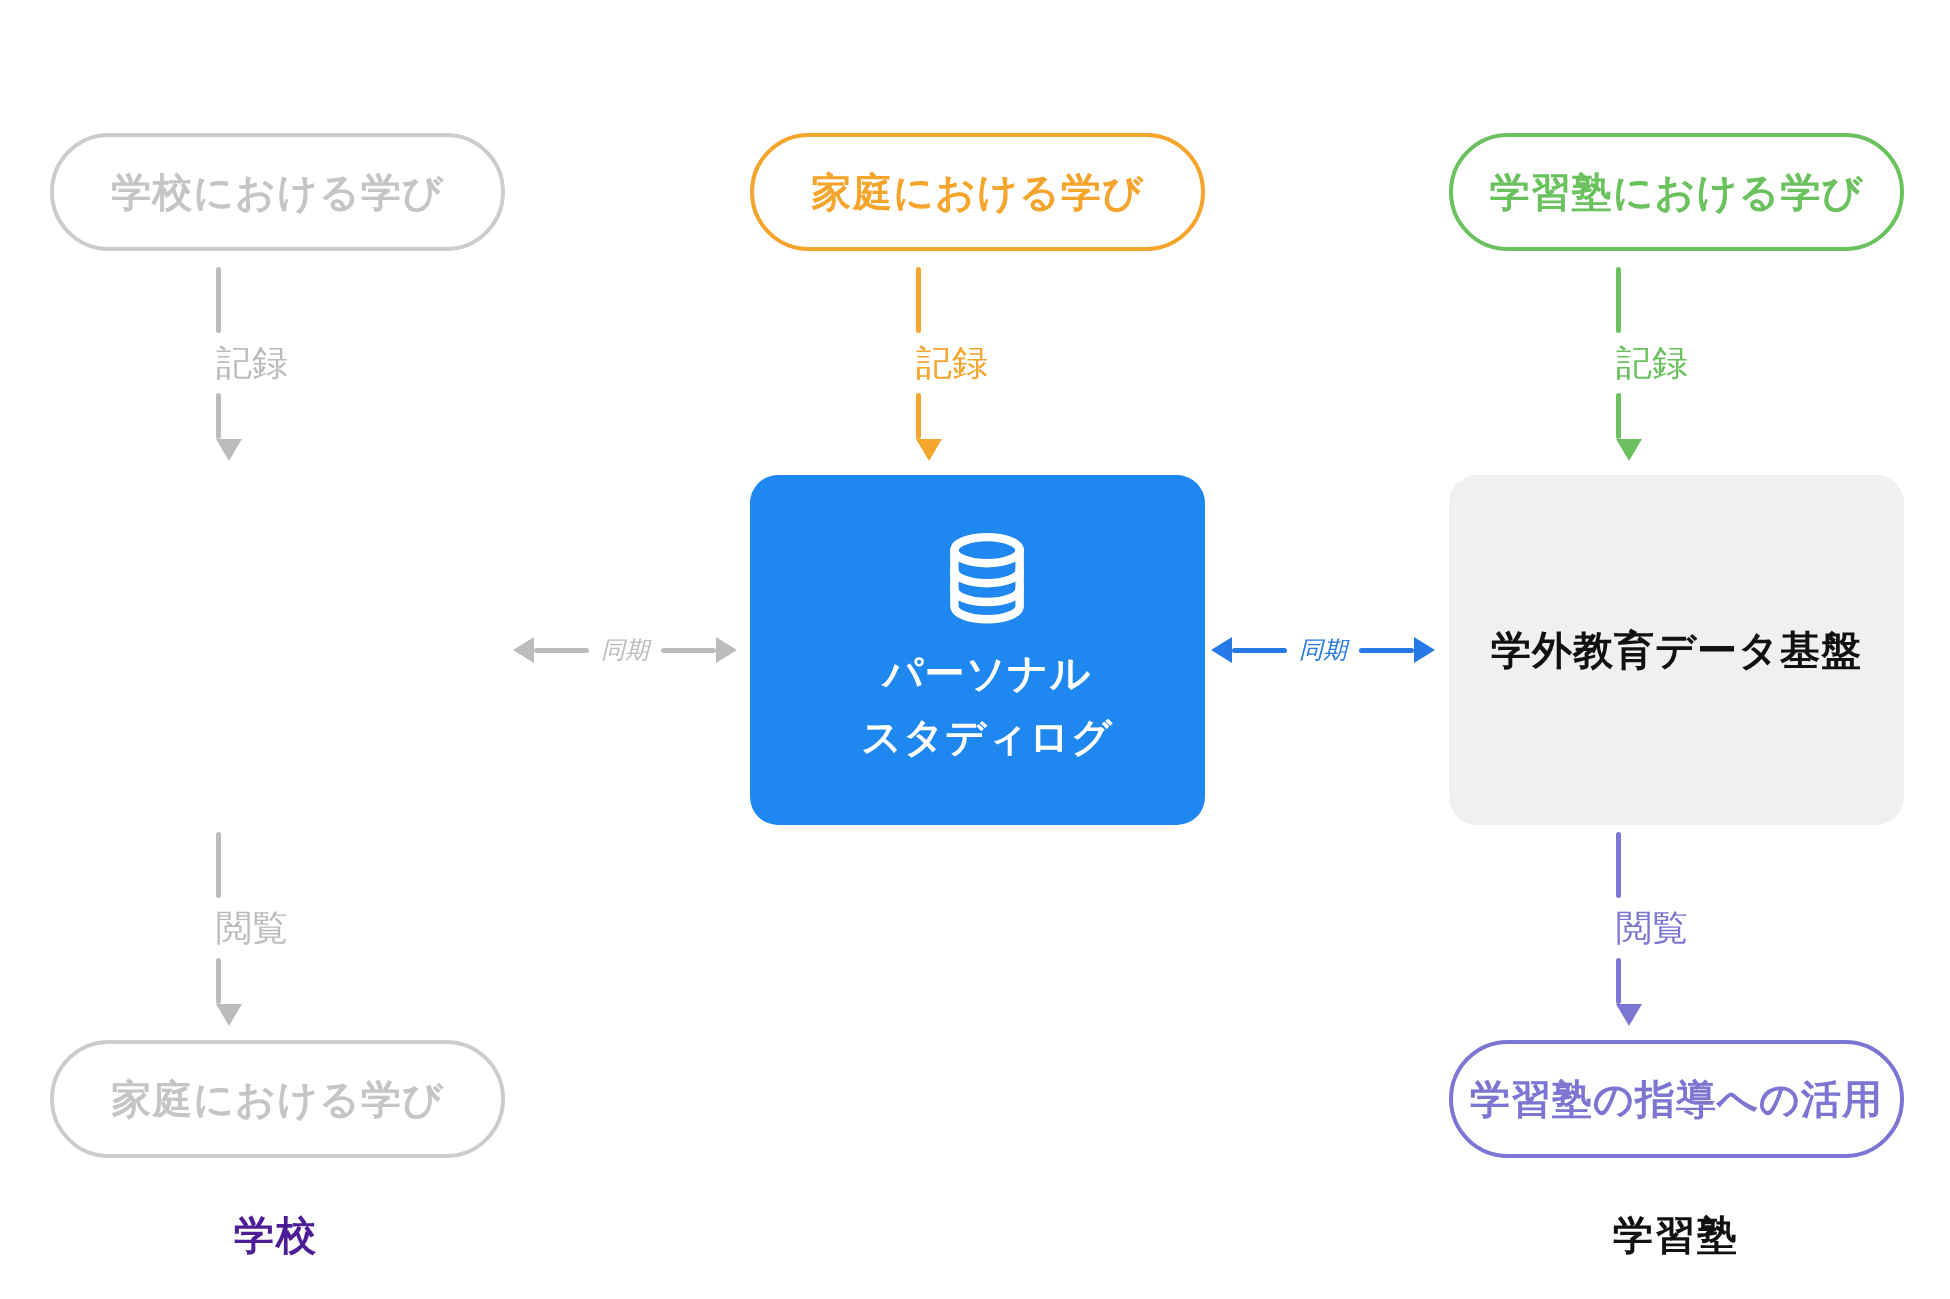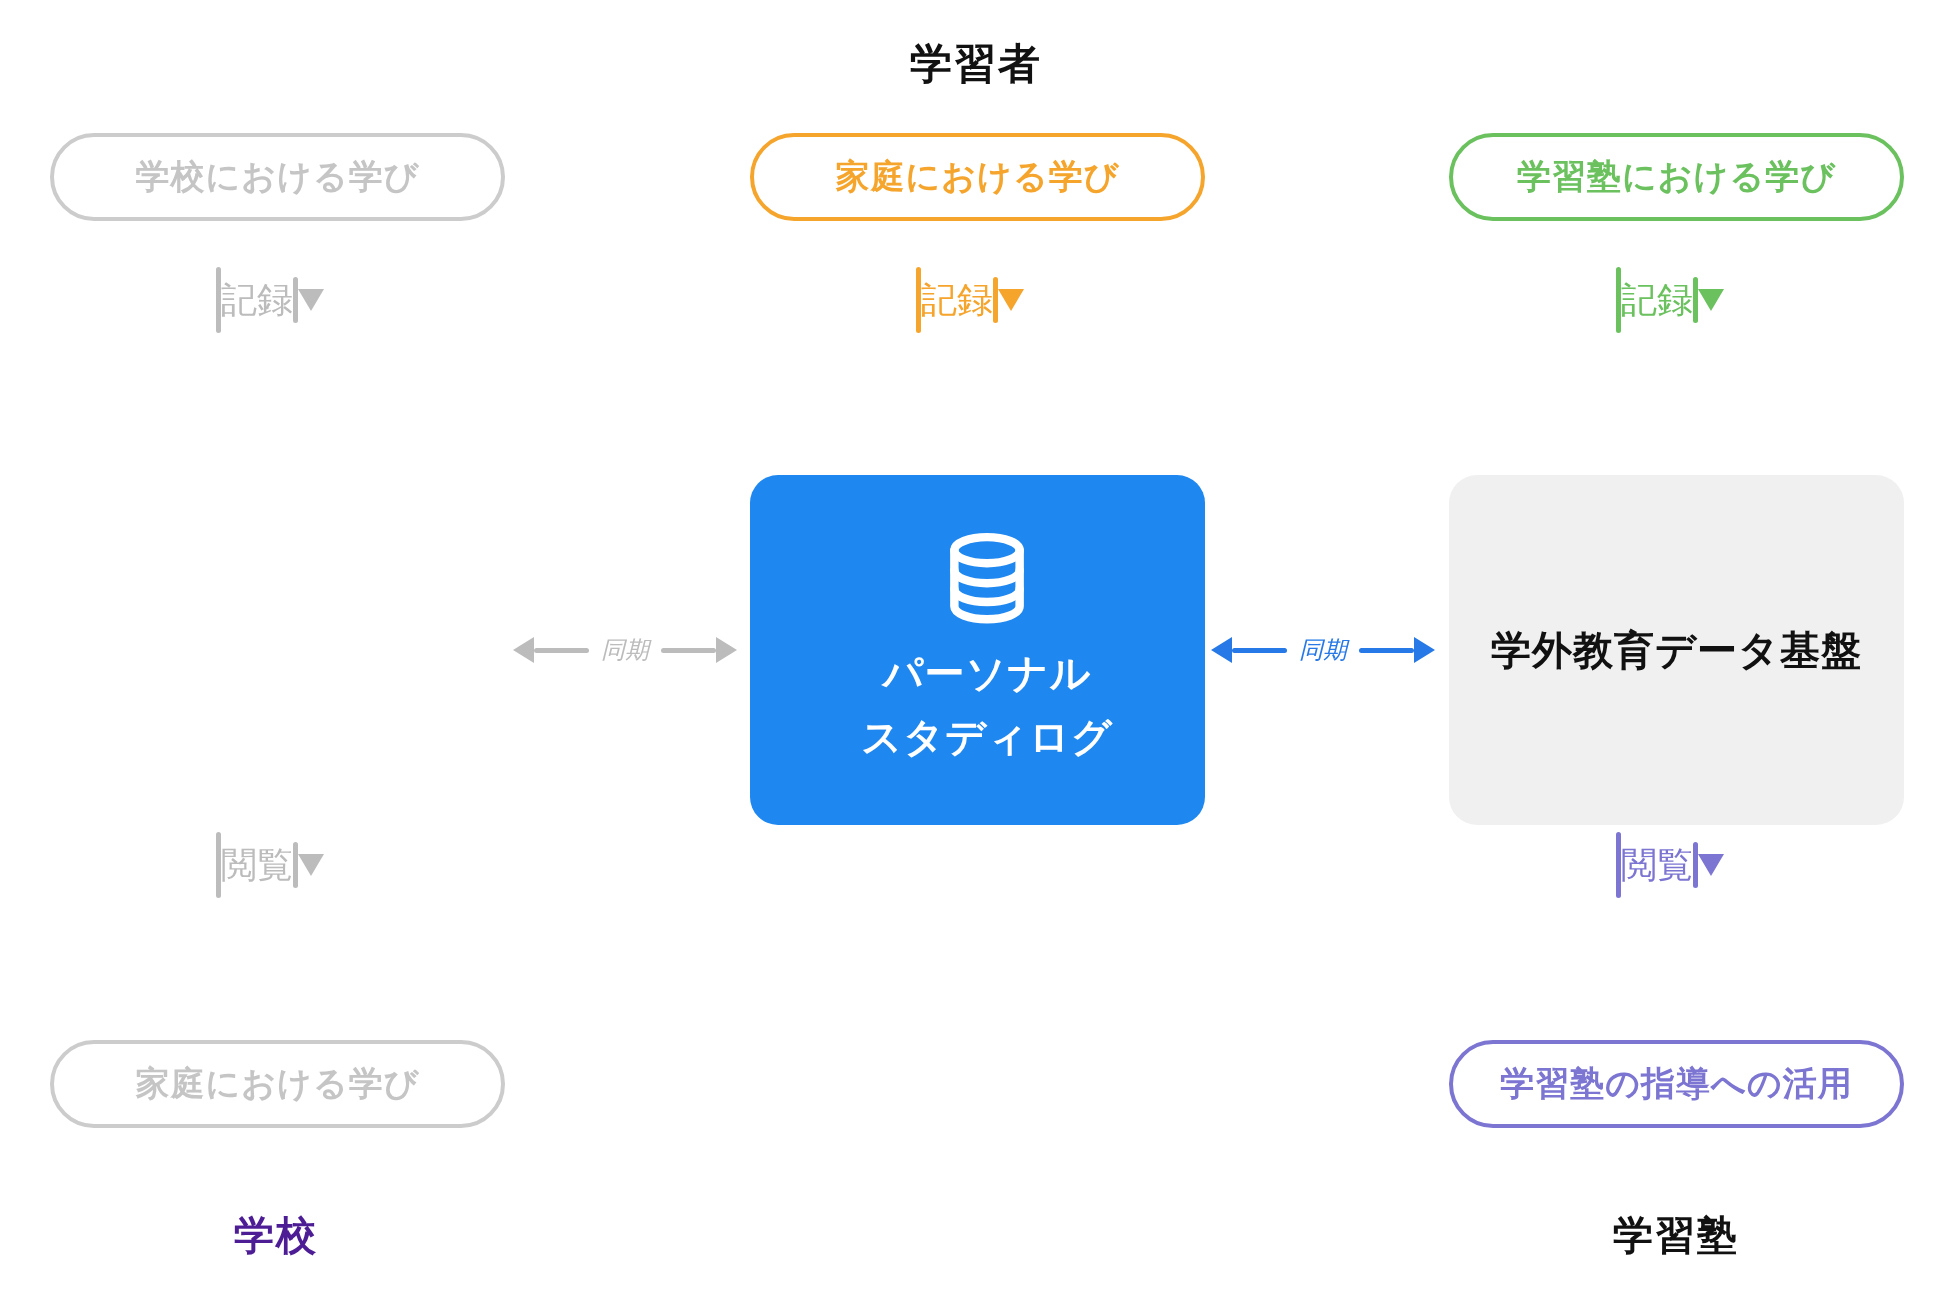--- a/index.html
+++ b/index.html
@@ -31,28 +31,28 @@
     letter-spacing: 2px;
   }
   .footer-label.f-gray  { color: #4c1d95; }
   .footer-label.f-black { color: #111111; }
 
   
   .pill {
     position: absolute;
     box-sizing: border-box;
     width: 455px;
-    height: 88px;
+    height: 118px;
     border: 4px solid currentColor;
     border-radius: 60px;
     background: #ffffff;
     display: flex;
     align-items: center;
     justify-content: center;
-    font-size: 34px;
+    font-size: 40px;
     font-weight: 700;
     letter-spacing: 1px;
   }
   .pill.c-gray   { border-color: #CCCCCC; color: #C5C5C5; }
   .pill.c-orange { border-color: #F5A42C; color: #F5A42C; }
   .pill.c-green  { border-color: #6AC15E; color: #6AC15E; }
   .pill.c-purple { border-color: #7C75D2; color: #7C75D2; }
 
   
   .box {
@@ -79,21 +79,22 @@
     padding-left: 19px;
   }
   .box.b-blue .db-icon { margin-bottom: 14px; }
   .box.b-blue .box-line { line-height: 64px; display: block; }
 
   
   .vconn {
     position: absolute;
     width: 120px;
     display: flex;
-    align-items: center;
+    flex-direction: column;
+    align-items: flex-start;
   }
   .vconn .vline { width: 5px; background: currentColor; border-radius: 3px; }
   .vconn .vline.seg1 { height: 66px; }
   .vconn .vline.seg2 { height: 46px; }
   .vconn .vlabel {
     font-size: 36px;
     font-weight: 400;
     line-height: 44px;
     margin: 8px 0;
     color: currentColor;
@@ -159,21 +160,20 @@
   .pos-pill-school-use { left: 50px;   top: 1040px; }
   .pos-pill-juku-use   { left: 1449px; top: 1040px; text-align: center; }
   .pos-footer-school { left: 96px;   top: 1208px; }
   .pos-footer-juku   { left: 1496px; top: 1208px; }
 </style>
 </head>
 <body>
 
 <div class="canvas">
 
-  <div class="heading pos-title">学習者</div>
 
   <div class="pill c-gray pos-pill-school">
     <span>学校における学び</span>
   </div>
 
   <div class="vconn c-gray pos-vc-school-record">
     <div class="vline seg1"></div>
     <div class="vlabel">記録</div>
     <div class="vline seg2"></div>
     <div class="varrow"></div>

